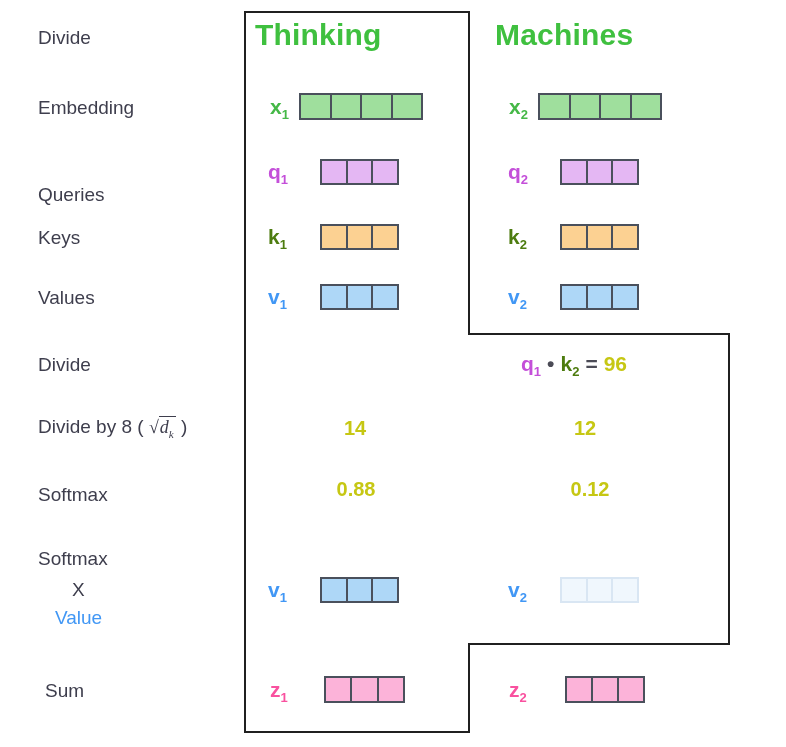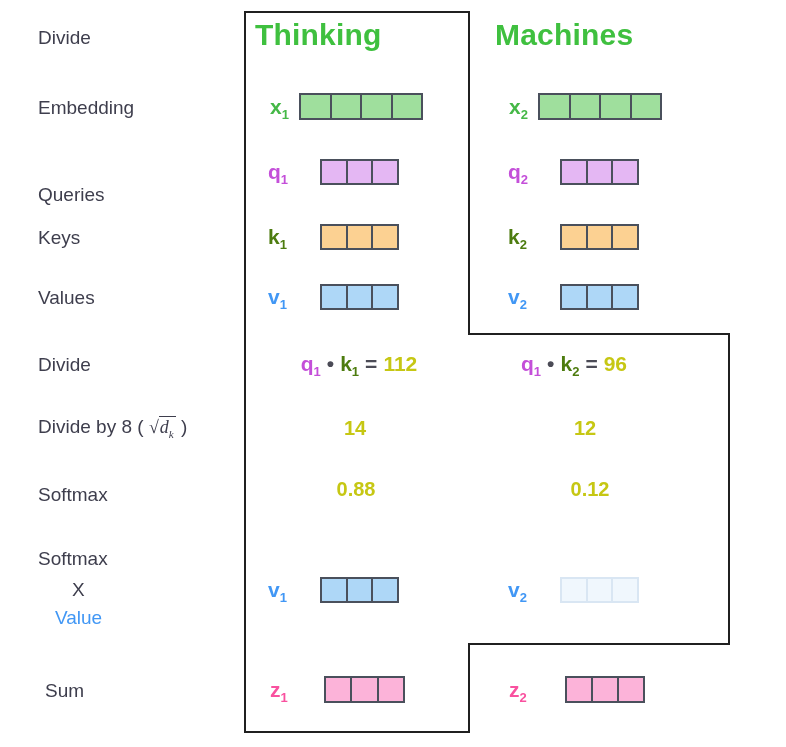--- a/index.html
+++ b/index.html
@@ -127,23 +127,20 @@
       <span class="cell"></span>
       <span class="cell"></span>
     </div>
   <div class="vlabel c-blue" style="left:508px;top:286px;"><span>v</span><sub>2</sub></div>
   <div class="vec f-blue" style="left:560px;top:284px;width:79px;height:26px;">
       <span class="cell"></span>
       <span class="cell"></span>
       <span class="cell"></span>
     </div>
 
-  <div class="eq" style="left:244px;top:353px;width:230px;">
-    <span class="c-purple"><span>q</span><sub>1</sub></span><span class="gap"></span><span class="c-dark">•</span><span class="gap"></span><span class="c-orange"><span>k</span><sub>1</sub></span><span class="gap"></span><span class="c-dark">=</span><span class="gap"></span><span class="c-olive">112</span>
-  </div>
   <div class="eq" style="left:474px;top:353px;width:200px;">
     <span class="c-purple"><span>q</span><sub>1</sub></span><span class="gap"></span><span class="c-dark">•</span><span class="gap"></span><span class="c-orange"><span>k</span><sub>2</sub></span><span class="gap"></span><span class="c-dark">=</span><span class="gap"></span><span class="c-olive">96</span>
   </div>
 
   <div class="num" style="left:270px;top:418px;width:170px;">14</div>
   <div class="num" style="left:500px;top:418px;width:170px;">12</div>
 
   <div class="num" style="left:271px;top:479px;width:170px;">0.88</div>
   <div class="num" style="left:505px;top:479px;width:170px;">0.12</div>
 

